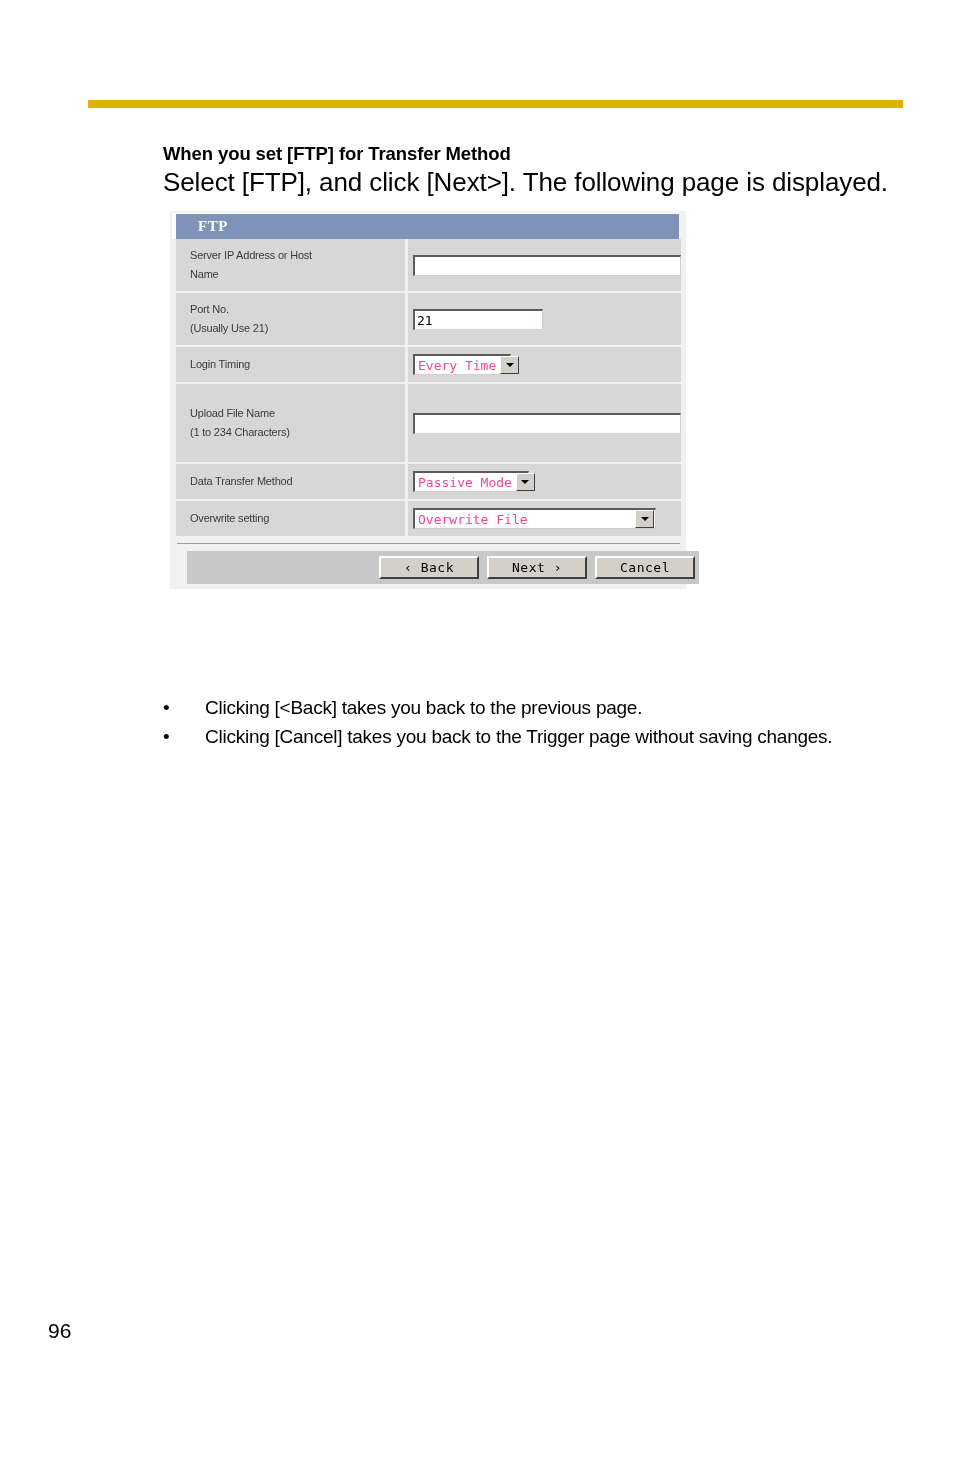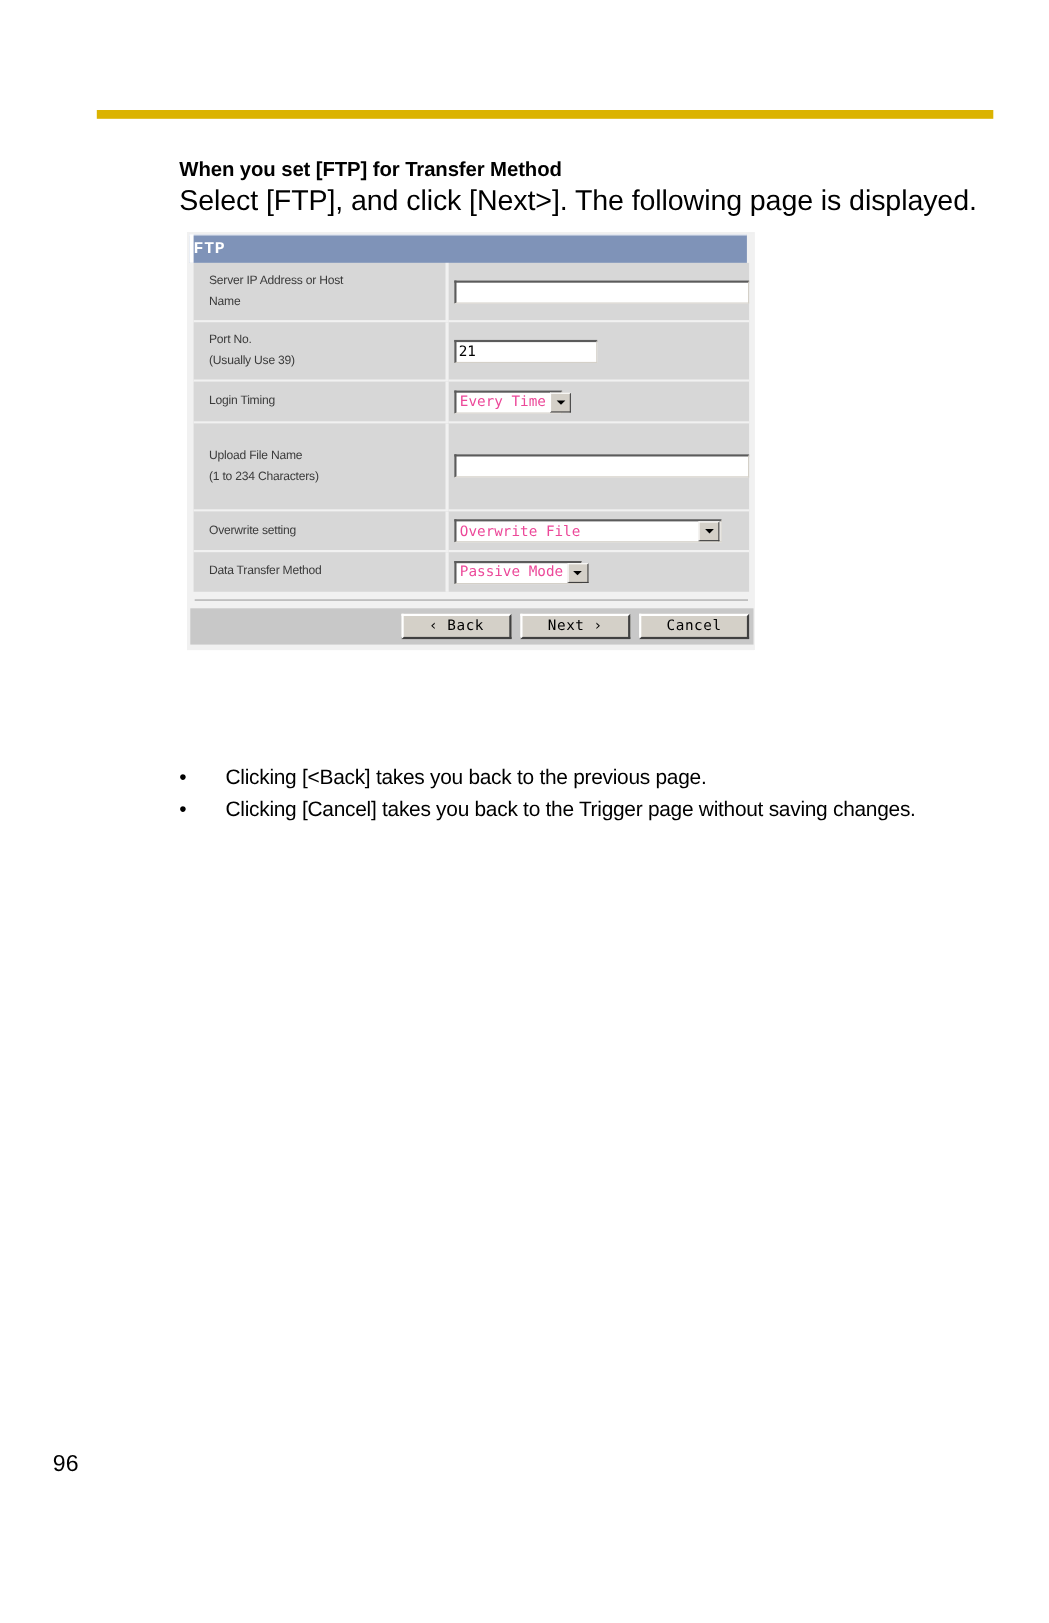--- a/index.html
+++ b/index.html
@@ -78,25 +78,25 @@
     display: flex;
     align-items: center;
     box-sizing: border-box;
     border-left: 4px solid #ffffff;
     border-top: 1px solid #ffffff;
     width: 507px;
     margin: 1px 0 0 1px;
   }
   .ftp-titlebar-label {
     color: #ffffff;
-    font-family: Liberation Mono, monospace;
+    font-family: Liberation Serif, serif;
     font-weight: bold;
     font-size: 15px;
     letter-spacing: 0.6px;
-    padding-left: 0;
+    padding-left: 22px;
   }
 
   .ftp-table {
     width: 505px;
     margin: 0 0 0 5px;
     border-collapse: separate;
     border-spacing: 0;
   }
   .ftp-table tr > td {
     background: #d7d7d7;
@@ -190,21 +190,21 @@
   
   .row-tall td.lbl, .row-tall td.fld { padding-top: 20px; padding-bottom: 20px; }
 
   
   .shot-divider {
     width: 503px;
     margin: 7px 0 0 6px;
     border-top: 1px solid #9d9d9d;
   }
   .btn-bar {
-    margin: 7px 0 4px 2px;
+    margin: 7px 0 4px 16px;
     width: 512px;
     height: 33px;
     background: #c8c8c8;
     display: flex;
     align-items: center;
     justify-content: flex-end;
     padding-right: 4px;
     box-sizing: border-box;
   }
   .wbtn {
@@ -286,21 +286,21 @@
             <span class="sub">Name</span>
           </td>
           <td class="fld">
             <input class="winput wide" type="text" value="" style="">
           </td>
         </tr>
 
         <tr>
           <td class="lbl">
             <span class="sub">Port No.</span>
-            <span class="sub">(Usually Use 39)</span>
+            <span class="sub">(Usually Use 21)</span>
           </td>
           <td class="fld">
             <input class="winput narrow" type="text" value="21" style="">
           </td>
         </tr>
 
 
 
         <tr>
           <td class="lbl">
@@ -321,39 +321,39 @@
             <span class="sub">Upload File Name</span>
             <span class="sub">(1 to 234 Characters)</span>
           </td>
           <td class="fld">
             <input class="winput wide" type="text" value="" style="">
           </td>
         </tr>
 
         <tr>
           <td class="lbl">
-            <span class="sub">Overwrite setting</span>
-          </td>
-          <td class="fld">
-            <span class="wselect w-overwrite">
-              <span class="sel-text">Overwrite File</span>
+            <span class="sub">Data Transfer Method</span>
+          </td>
+          <td class="fld">
+            <span class="wselect w-passive">
+              <span class="sel-text">Passive Mode</span>
               <span class="arrow-btn">
                   <i></i>
                 </span>
             </span>
           </td>
         </tr>
 
         <tr>
           <td class="lbl">
-            <span class="sub">Data Transfer Method</span>
-          </td>
-          <td class="fld">
-            <span class="wselect w-passive">
-              <span class="sel-text">Passive Mode</span>
+            <span class="sub">Overwrite setting</span>
+          </td>
+          <td class="fld">
+            <span class="wselect w-overwrite">
+              <span class="sel-text">Overwrite File</span>
               <span class="arrow-btn">
                   <i></i>
                 </span>
             </span>
           </td>
         </tr>
 
       </tbody>
     </table>
 

